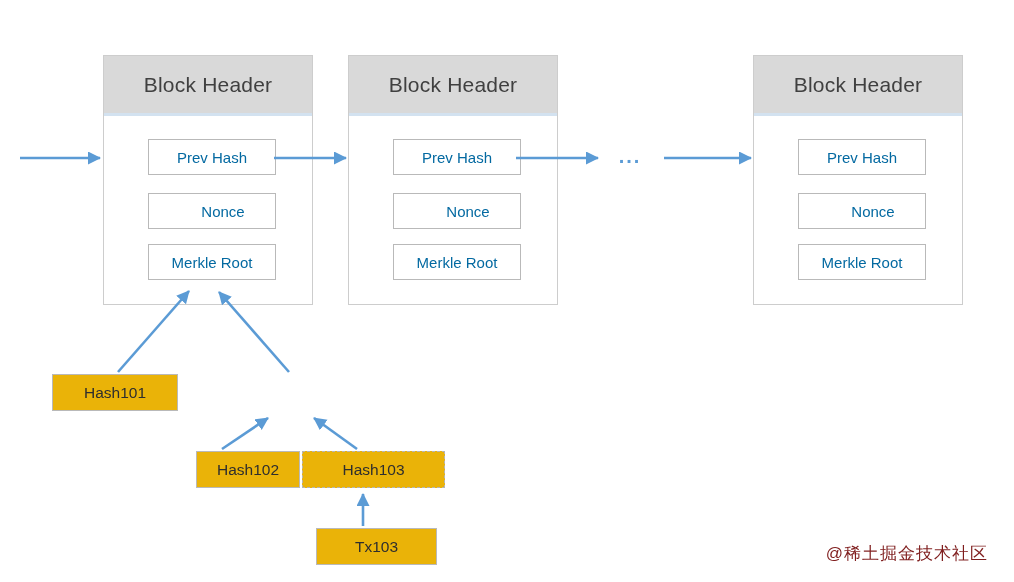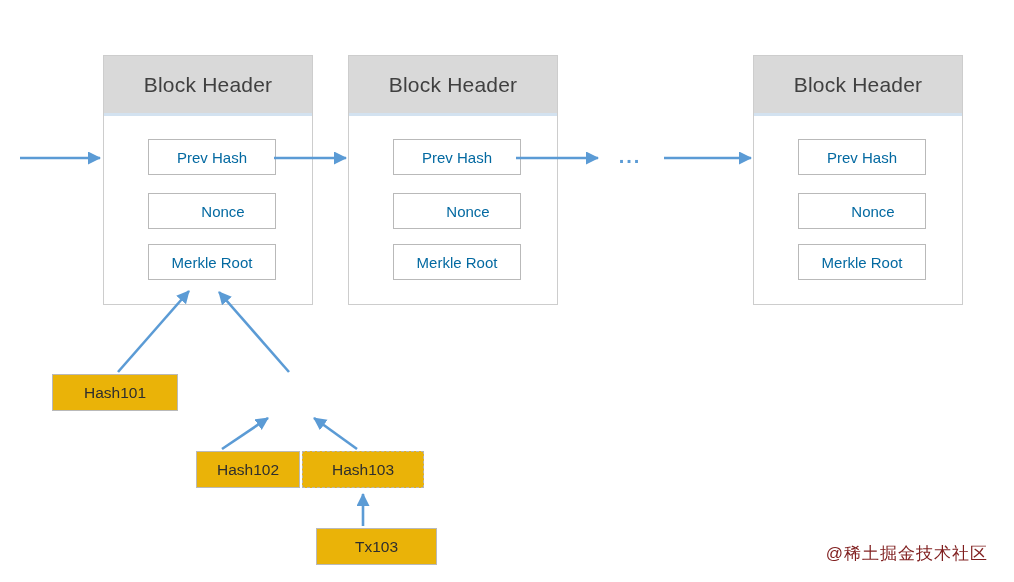--- a/index.html
+++ b/index.html
@@ -42,21 +42,21 @@
     background:#eab308;
     box-sizing:border-box;
     display:flex;align-items:center;justify-content:center;
     font-size:15.5px;color:#2e2e2e;
   }
   .solid{border:1px solid #b9b9b9;}
   .dashed{border:1px dashed #b5b5b5;}
   #n-hash101{left:52px;top:374px;width:126px;height:37px;}
   #n-hash102-103{left:226px;top:374px;width:123px;height:39px;}
   #n-hash102{left:153px;top:451px;width:104px;height:37px;margin-left:43px;}
-  #n-hash103{left:302px;top:451px;width:122px;height:37px;}
+  #n-hash103{left:302px;top:451px;width:143px;height:37px;}
   #n-tx103{left:316px;top:528px;width:121px;height:37px;}
   .arrow-layer{
     position:absolute;left:0;top:0;width:1014px;height:582px;
     pointer-events:none;
   }
   .arrow-layer line{stroke:#5b9bd5;stroke-width:2.6;}
   .watermark{
     position:absolute;
     right:26px;top:542px;
     font-size:17px;color:#7f1d1d;

